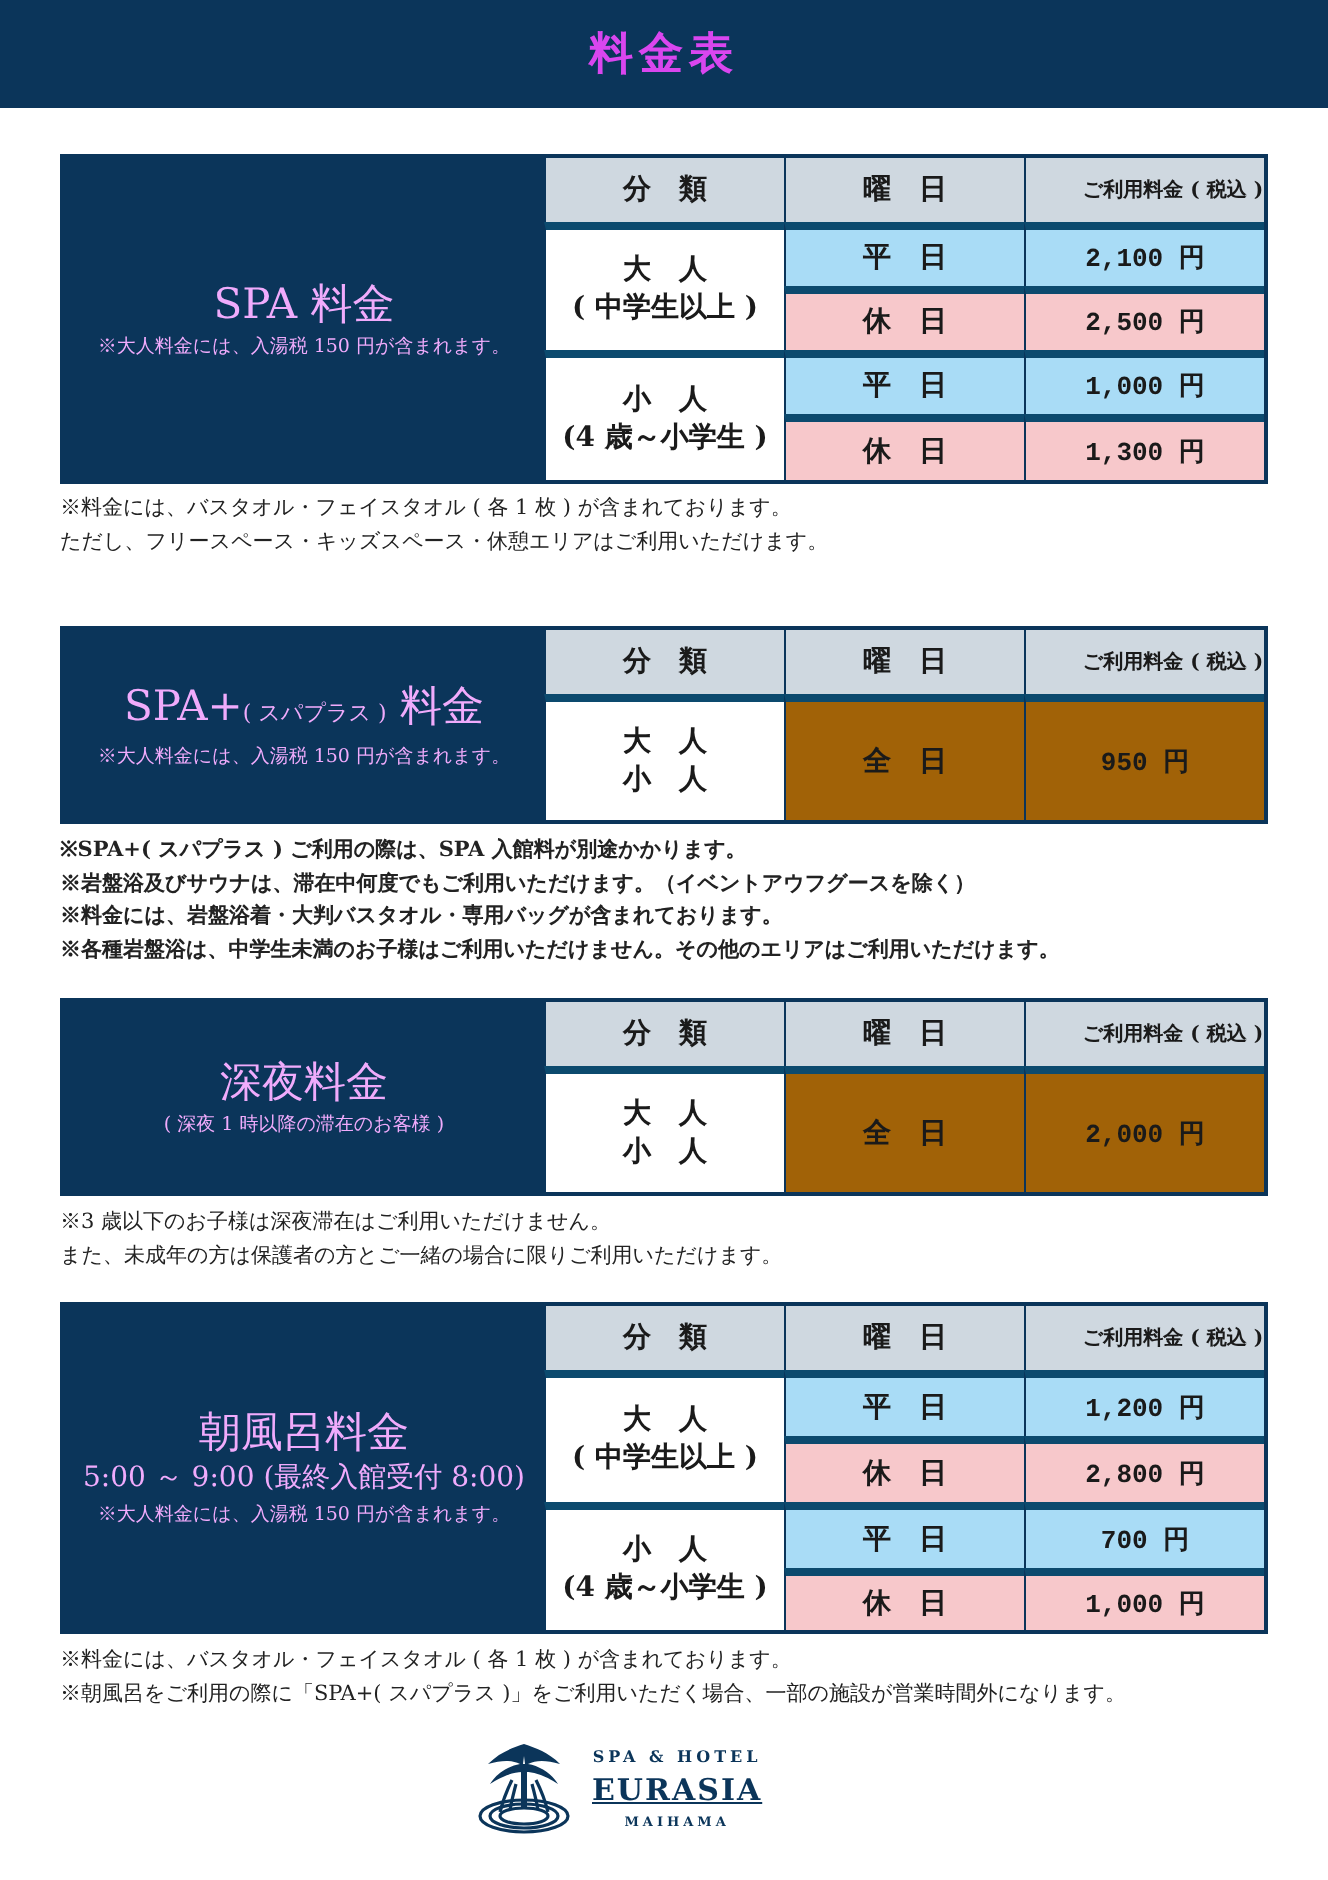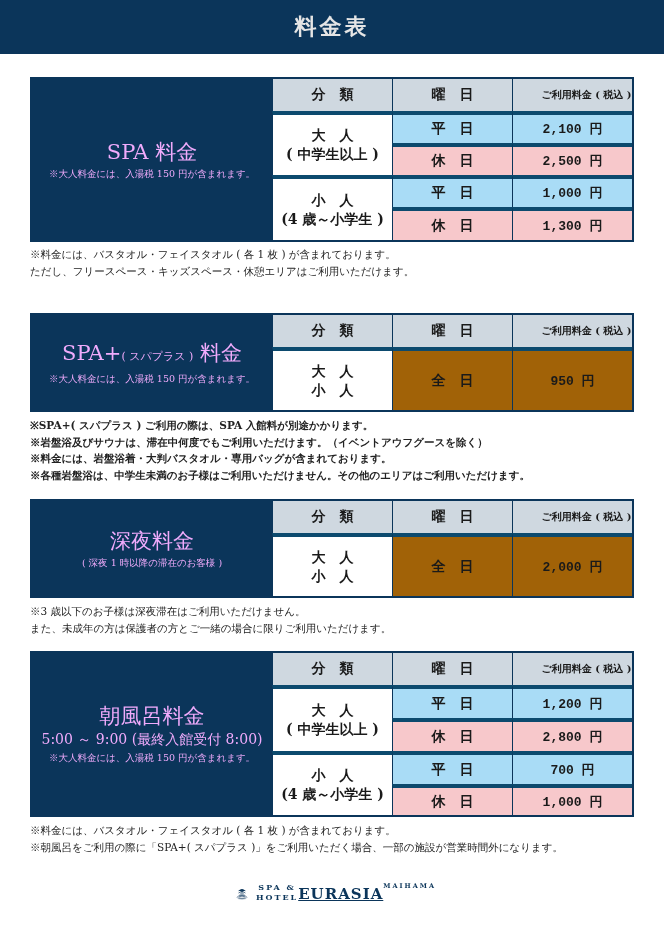--- a/index.html
+++ b/index.html
@@ -1,21 +1,21 @@
 <!DOCTYPE html>
 <html><head>
 <meta charset="utf-8">
 <style>
   * { box-sizing: border-box; margin: 0; padding: 0; }
   html, body { width: 664px; height: 940px; background: #ffffff; overflow: hidden; }
   body { font-family: "DejaVu Serif", "Liberation Serif", serif; color: #1a1a1a; position: relative; }
 
   .topbar { position: absolute; left: 0; top: 0; width: 664px; height: 54px; background: #0b355a;
             display: flex; align-items: center; justify-content: center; }
-  .topbar h1 { color: #e5e5e5; font-size: 22px; font-weight: bold; letter-spacing: 3px; }
+  .topbar h1 { color: #d946ef; font-size: 22px; font-weight: bold; letter-spacing: 3px; }
 
   .section { position: absolute; left: 30px; width: 604px; border: 2px solid #0b355a; display: flex; background: #0b355a; }
   .left { width: 242px; background: #0b355a; color: #f0abfc; display: flex; flex-direction: column; align-items: center; justify-content: center; text-align: center; }
   .left .title { font-size: 21px; line-height: 26px; }
   .left .title small { font-size: 11px; }
   .left .sub { font-size: 9.5px; line-height: 14px; margin-top: 2px; }
   .left .hours { font-size: 14px; line-height: 20px; }
 
   .grid { flex: 1; display: grid; grid-template-columns: 120px 120px 120px; background: #a16207; }
   .cell { display: flex; align-items: center; justify-content: center; text-align: center; font-size: 14px; font-weight: bold; border-left: 1px solid #0b355a; border-top: 4px solid #0c4a6e; }
@@ -23,21 +23,21 @@
   .hdr.small { font-size: 10px; padding-left: 28px; }
   .wk { background: #a9dcf6; }
   .hd { background: #f7c8cb; }
   .cat { background: #ffffff; flex-direction: column; line-height: 19px; }
   .price { font-size: 13px; font-family: Liberation Mono, monospace; }
 
   .notes { position: absolute; left: 30px; width: 610px; font-size: 10.5px; line-height: 16.5px; color: #222; }
 
   .logo { position: absolute; left: 236px; top: 866px; width: 200px; height: 56px; display: flex; align-items: center; }
   .logo-mark { width: 52px; height: 52px; }
-  .logo-text { margin-left: 8px; color: #0b355a; text-align: center; display: flex; flex-direction: row; }
+  .logo-text { margin-left: 8px; color: #0b355a; text-align: center; display: flex; flex-direction: column; }
   .logo-text .top { font-size: 8px; letter-spacing: 2px; font-weight: bold; }
   .logo-text .brand { font-size: 15px; font-weight: bold; letter-spacing: 1px; line-height: 24px; text-decoration: underline; }
   .logo-text .bottom { font-size: 6.5px; letter-spacing: 2px; font-weight: bold; }
 </style>
 </head>
 <body>
 
 <div class="topbar">
   <h1>料金表</h1>
 </div>

